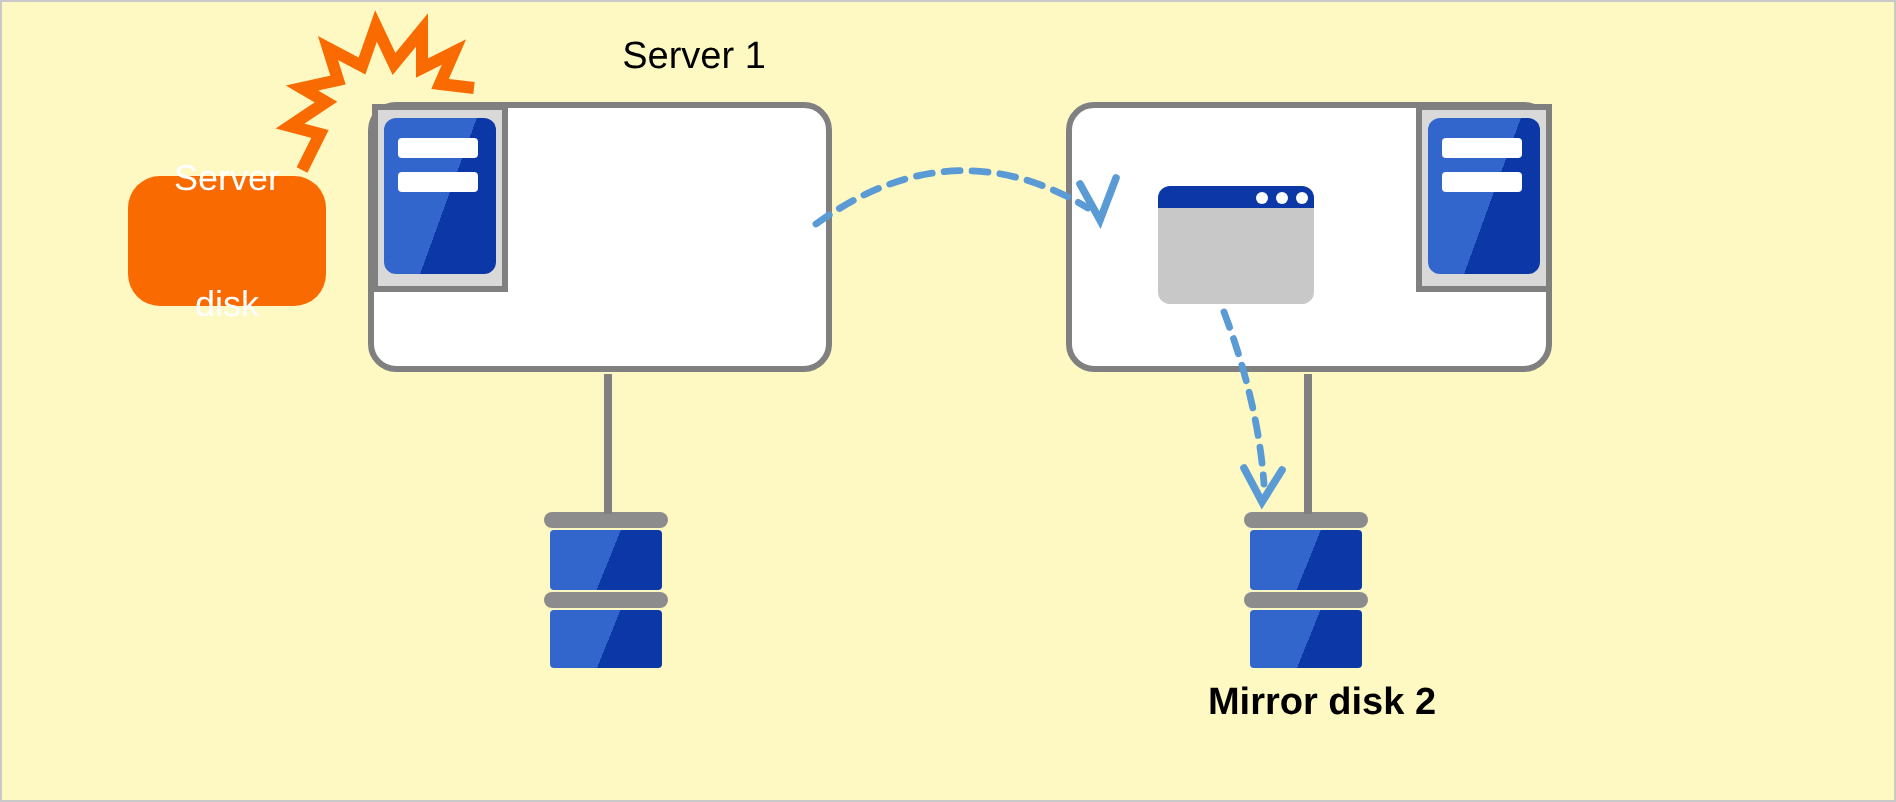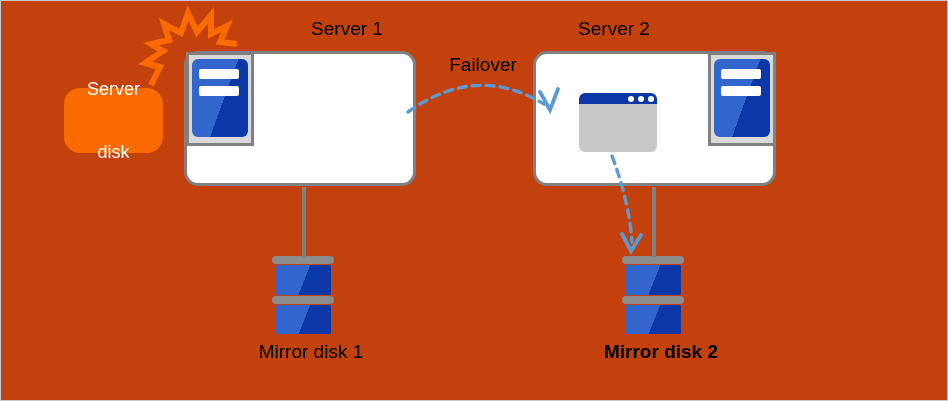--- a/index.html
+++ b/index.html
@@ -1,19 +1,19 @@
 <!DOCTYPE html>
 <html style="--orange: #F96A00; --blue-light: #3366CC; --blue-dark: #0B38A6; --border-gray: #808080; --frame-fill: #D9D9D9; --window-body: #C8C8C8; --disk-cap-gray: #8C8C8C; --arrow-blue: #5B9BD5;"><head>
 <meta charset="utf-8">
 <style>
   * { margin:0; padding:0; box-sizing:border-box; }
   html,body { background:#ffffff; font-family:"Liberation Sans", sans-serif; }
   .canvas {
     position:relative; width:948px; height:401px;
-    background:#c2410c; border:1px solid #c9c9c9; overflow:hidden;
+    background:#fef9c3; border:1px solid #c9c9c9; overflow:hidden;
   }
   .abs { position:absolute; }
 
   .server-box {
     border:3px solid var(--border-gray,#808080);
     border-radius:14px; background:#ffffff;
   }
 
   .icon-frame {
     background:var(--frame-fill,#d9d9d9);
@@ -70,47 +70,44 @@
       <div class="tower-bar" style="top:10px;"></div>
       <div class="tower-bar" style="top:27px;"></div>
     </div>
   </div>
 
   <div class="callout abs" style="left:63px; top:87px; width:99px; height:65px;">
     <span>Server</span>
     <span>disk</span>
   </div>
 
-  <div class="label abs" style="left:543px; top:17px; width:140px;">Server 2</div>
   <div class="server-box abs" style="left:532px; top:50px; width:243px; height:135px;"></div>
   <div class="icon-frame abs" style="left:707px; top:51px; width:68px; height:94px;">
     <div class="tower" style="left:3px; top:4px; width:56px; height:78px;">
       <div class="tower-bar" style="top:10px;"></div>
       <div class="tower-bar" style="top:27px;"></div>
     </div>
   </div>
 
-  <div class="label abs" style="left:412px; top:53px; width:140px;">Failover</div>
 
   <div class="window abs" style="left:578px; top:92px; width:78px; height:59px;">
     <div class="window-titlebar">
       <span class="window-dot" style="left:49px;"></span>
       <span class="window-dot" style="left:59px;"></span>
       <span class="window-dot" style="left:69px;"></span>
     </div>
     <div class="window-body"></div>
   </div>
 
   <div class="disk" style="left:271px; top:255px;">
     <div class="disk-cap" style="top:0;"></div>
     <div class="disk-platter" style="top:9px; height:30px;"></div>
     <div class="disk-cap" style="top:40px;"></div>
     <div class="disk-platter" style="top:49px; height:29px;"></div>
   </div>
-  <div class="label abs" style="left:235px; top:340px; width:150px;">Mirror disk 1</div>
 
   <div class="disk" style="left:621px; top:255px;">
     <div class="disk-cap" style="top:0;"></div>
     <div class="disk-platter" style="top:9px; height:30px;"></div>
     <div class="disk-cap" style="top:40px;"></div>
     <div class="disk-platter" style="top:49px; height:29px;"></div>
   </div>
   <div class="label abs" style="left:585px; top:340px; width:150px;font-weight:bold;">Mirror disk 2</div>
 
   <svg class="overlay" width="948" height="401" viewBox="0 0 948 401">

